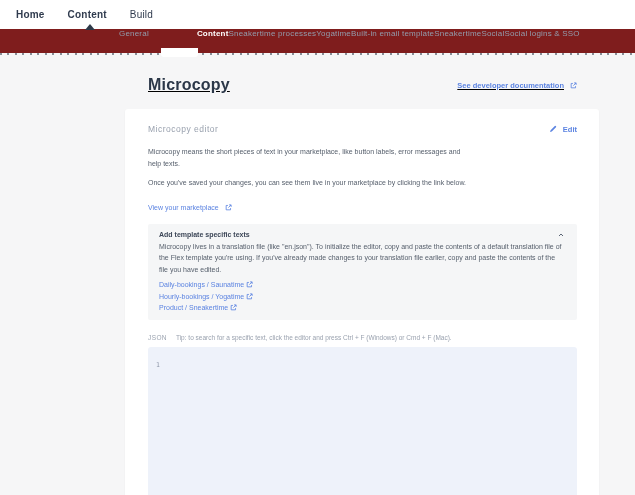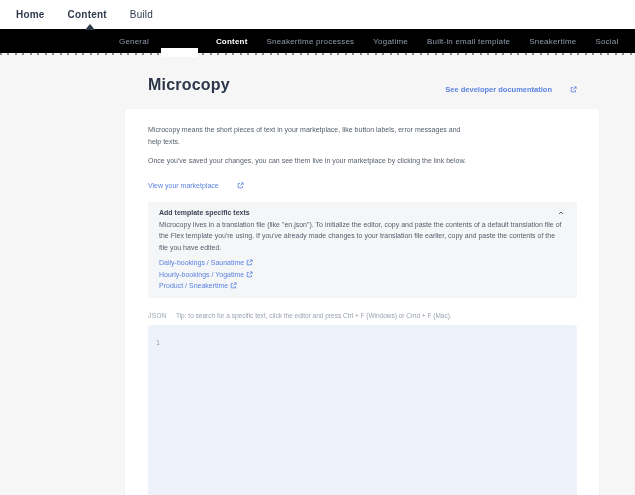--- a/index.html
+++ b/index.html
@@ -11,41 +11,41 @@
     -webkit-font-smoothing:antialiased;
   }
   a { text-decoration:none; cursor:pointer; }
 
   
   .topnav { height:29px; background:#fff; display:flex; align-items:center; padding-left:9px; }
   .topnav a { font-size:10px; font-weight:600; color:#303b4e; margin-right:16px; letter-spacing:.2px;padding-left:7px; }
   .topnav a.active { font-weight:400; }
 
   
-  .navbar { position:relative; height:24px; background:#000000; display:flex; align-items:center;
-            padding-left:119px; gap:19px; }
+  .navbar { position:relative; height:24px; background:#7f1d1d; display:flex; align-items:flex-start;
+            padding-left:119px; }
   .navbar::before { 
     content:""; position:absolute; top:-5px; left:85px;
     border-left:5px solid transparent; border-right:5px solid transparent;
     border-bottom:6px solid #2e3a49;
   }
   .navbar .tab { font-size:8px; color:#939dad; letter-spacing:.2px; position:relative; z-index:2; white-space:nowrap; }
   .navbar .tab.active { color:#fff; font-weight:600;margin-left:48px; }
   .tab-indicator { position:absolute; left:161px; top:19px; width:37px; height:9px;
                    background:#fff; border-radius:0 0 3px 3px; z-index:1; }
   .dotted-divider { height:3px;
     background-image:repeating-linear-gradient(90deg, rgba(46,58,73,.55) 0 1.6px, transparent 1.6px 7.5px);
     background-size:100% 2px; background-repeat:no-repeat; background-position:0 0; }
 
   
   .content { width:474px; margin-left:125px; }
-  .page-header { display:flex; justify-content:space-between; align-items:flex-end;
-                 padding:20px 22px 15px 23px; }
+  .page-header { display:flex; justify-content:space-between; 
+                 padding:20px 22px 15px 23px;text-decoration:underline; }
   .page-title { font-size:16px; font-weight:700; color:#2b3748; letter-spacing:.2px; }
-  .blue-link { color:#5b83e1; display:inline-flex; align-items:center; gap:18px; }
+  .blue-link { color:#5b83e1; display:inline-flex; align-items:center; gap:6px; }
   .doc-link { font-size:7.5px; font-weight:600; }
 
   .icon-ext { width:7px; height:7px; flex:0 0 auto; }
   .icon-pencil { width:8px; height:8px; }
   .icon-chevron { width:8px; height:8px; }
 
   
   .card { background:#fff; border-radius:3px; box-shadow:0 1px 2px rgba(0,0,0,.06);
           padding:15px 22px 20px 23px; height:420px; }
   .card-head { display:flex; justify-content:space-between; align-items:center; margin-bottom:12px; }
@@ -106,20 +106,29 @@
       <svg class="icon-ext" viewBox="0 0 12 12" fill="none" stroke="currentColor" stroke-width="1.4">
           <path d="M5 2.5H2v7.5h7.5V7"></path>
           <path d="M7 1.5h3.5V5"></path>
           <path d="M10.3 1.7 5.8 6.2"></path>
         </svg>
     </a>
   </div>
 
   <div class="card">
 
+    <div class="card-head">
+      <div class="card-title">Microcopy editor</div>
+      <a class="blue-link edit-link">
+        <svg class="icon-pencil" viewBox="0 0 12 12" fill="currentColor">
+            <path d="M1.5 10.5l.9-2.7 6.3-6.3a.9.9 0 0 1 1.3 0l.5.5a.9.9 0 0 1 0 1.3L4.2 9.6z"></path>
+          </svg>
+        <span>Edit</span>
+      </a>
+    </div>
 
     <p class="p-intro">Microcopy means the short pieces of text in your marketplace, like button labels, error messages and help texts.</p>
     <p class="p-save">Once you've saved your changes, you can see them live in your marketplace by clicking the link below.</p>
 
     <a class="blue-link mk-link">
       <span>View your marketplace</span>
       <svg class="icon-ext" viewBox="0 0 12 12" fill="none" stroke="currentColor" stroke-width="1.4">
           <path d="M5 2.5H2v7.5h7.5V7"></path>
           <path d="M7 1.5h3.5V5"></path>
           <path d="M10.3 1.7 5.8 6.2"></path>

